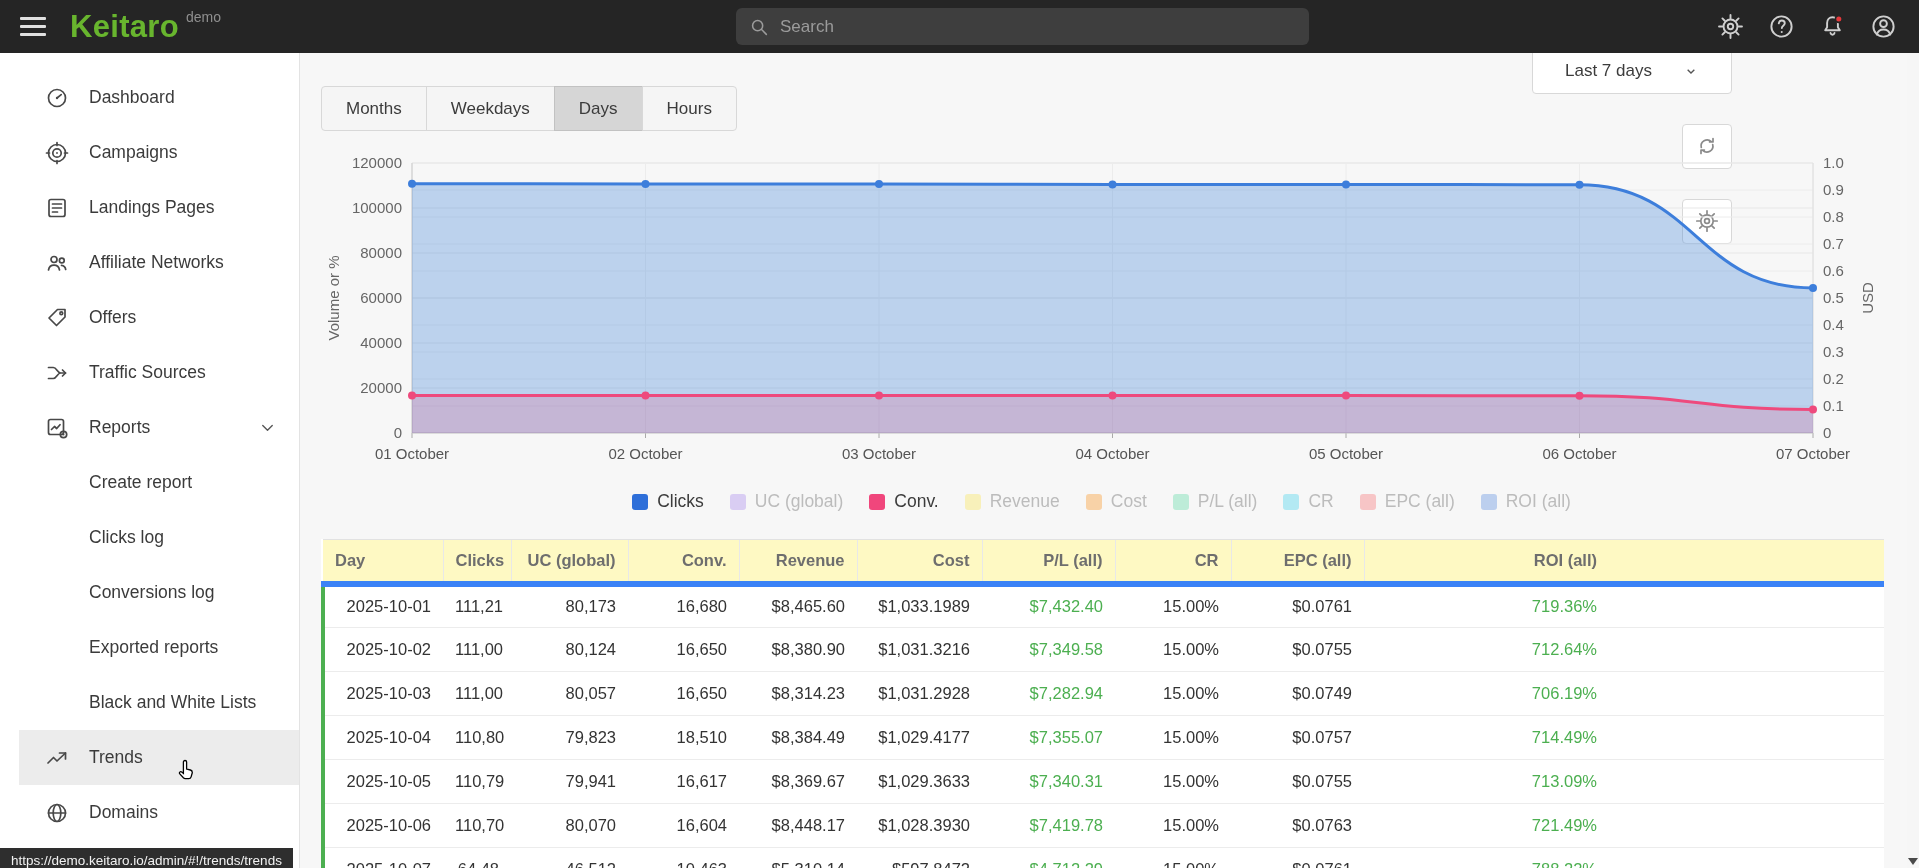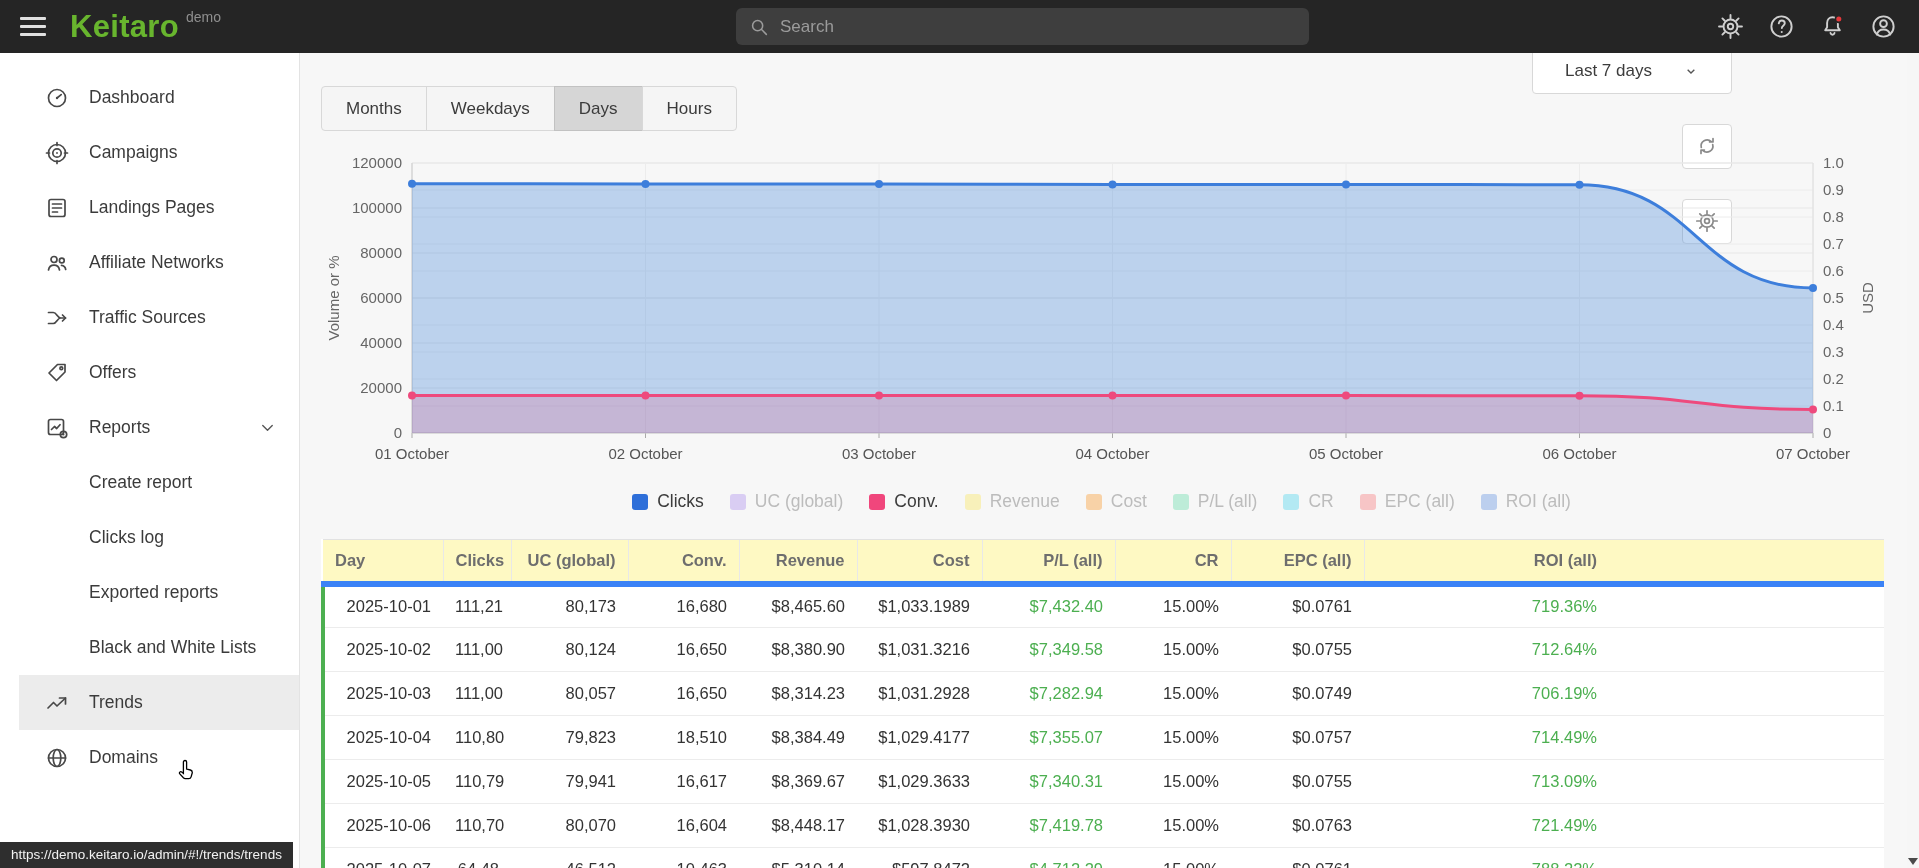--- a/index.html
+++ b/index.html
@@ -56,21 +56,21 @@
   .table-wrap { margin-top:27px; }
   table { width:1561px; border-collapse:collapse; background:#fff; font-size:16.5px; table-layout:fixed; }
   thead th { height:44px; font-weight:bold; color:#6e6e6e; background:#fef9c3; border-top:1px solid #e2e2e2; border-bottom:6px solid #3b82f6; padding:0 12px; text-align:right; border-left:1px solid #e8e8e8; white-space:nowrap; overflow:hidden; }
   thead th:first-child { text-align:left; border-left:none; }
   thead th.filler { border-left:none; }
   tbody td { height:44px; padding:0 12px; text-align:right; border-bottom:1px solid #ececec; color:#333; white-space:nowrap; overflow:hidden; }
   tbody td:first-child { text-align:right; border-left:4px solid #4caf50; padding-left:10px; }
   tbody td.green { color:#4caf50; }
 
   
-  .status-tooltip { position:absolute; left:0; bottom:0; background:#2e2e2e; color:#f2f2f2; font-size:13.5px; padding:5px 11px 6px; z-index:40; white-space:nowrap; }
+  .status-tooltip { position:absolute; left:0; bottom:0; background:#2e2e2e; color:#f2f2f2; font-size:13.5px; padding:5px 11px 0; z-index:40; white-space:nowrap; }
   .scroll-track { position:absolute; right:0; top:53px; width:12px; bottom:0; background:#f6f6f6; z-index:25; }
   .scroll-down { position:absolute; bottom:3px; left:50%; transform:translateX(-50%); width:0; height:0; border-left:5px solid transparent; border-right:5px solid transparent; border-top:7px solid #4a4a4a; }
   .cursor { position:absolute; left:176px; top:758px; width:24px; height:24px; z-index:50; pointer-events:none; }
   .cursor svg { width:100%; height:100%; }
 </style>
 </head>
 <body>
 
 <div class="app">
 
@@ -162,34 +162,34 @@
               <path d="M3.5 19c.6-3.1 2.8-4.8 5.5-4.8s4.9 1.7 5.5 4.8"></path>
               <circle cx="16.8" cy="9.5" r="2.4"></circle>
               <path d="M16.5 14.4c2.3.2 3.8 1.7 4.2 4.1"></path>
             </svg>
           </span>
           <span>Affiliate Networks</span>
         </div>
         <div class="side-item">
           <span class="ico">
             <svg viewBox="0 0 24 24">
+              <path d="M12.5 3.5H20v7.5l-8.5 8.5L4 12z"></path>
+              <circle cx="16.3" cy="7.2" r="1.4"></circle>
+            </svg>
+          </span>
+          <span>Offers</span>
+        </div>
+        <div class="side-item">
+          <span class="ico">
+            <svg viewBox="0 0 24 24">
               <path d="M3.5 6.5h4.8c3.5 0 3.9 5.5 7.4 5.5h4.8M3.5 17.5h4.8c3.5 0 3.9-5.5 7.4-5.5"></path>
               <path d="M17.5 9l3 3-3 3"></path>
             </svg>
           </span>
           <span>Traffic Sources</span>
-        </div>
-        <div class="side-item">
-          <span class="ico">
-            <svg viewBox="0 0 24 24">
-              <path d="M12.5 3.5H20v7.5l-8.5 8.5L4 12z"></path>
-              <circle cx="16.3" cy="7.2" r="1.4"></circle>
-            </svg>
-          </span>
-          <span>Offers</span>
         </div>
         <div class="side-item">
           <span class="ico">
             <svg viewBox="0 0 24 24">
               <rect x="3.5" y="3.5" width="15" height="15" rx="2"></rect>
               <path d="M6.5 13.5l3-3 2.2 2 3.3-3.8"></path>
               <circle cx="18.5" cy="18.5" r="3.2"></circle>
               <circle cx="18.5" cy="18.5" r="1" fill="currentColor" stroke="none"></circle>
             </svg>
           </span>
@@ -198,20 +198,23 @@
             <svg viewBox="0 0 24 24">
               <path d="M6 9.5l6 6 6-6"></path>
             </svg>
           </span>
         </div>
         <div class="side-item sub">
           <span>Create report</span>
         </div>
         <div class="side-item sub">
           <span>Clicks log</span>
+        </div>
+        <div class="side-item sub">
+          <span>Conversions log</span>
         </div>
         <div class="side-item sub">
           <span>Exported reports</span>
         </div>
         <div class="side-item sub">
           <span>Black and White Lists</span>
         </div>
         <div class="side-item active">
           <span class="ico">
             <svg viewBox="0 0 24 24">

